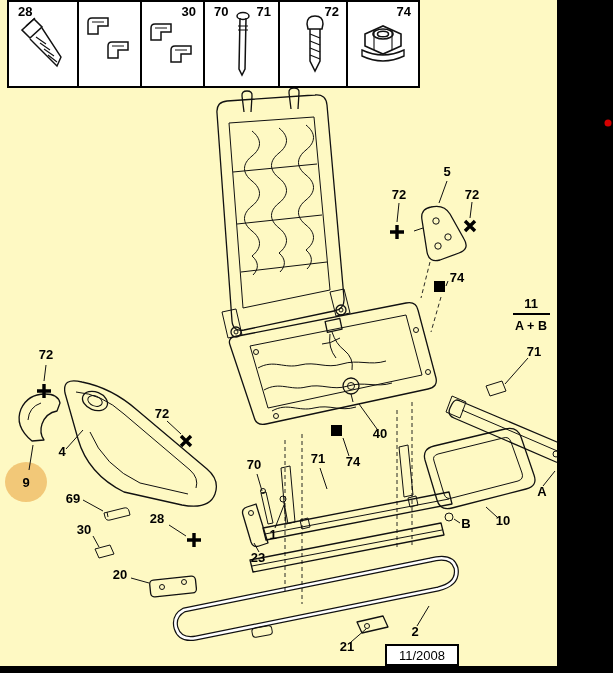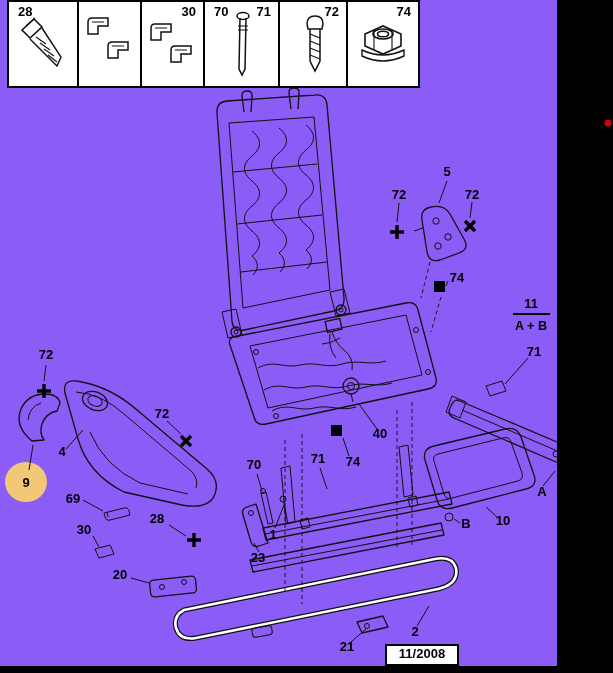--- a/index.html
+++ b/index.html
@@ -1,32 +1,32 @@
 <!DOCTYPE html>
 <html><head>
 <meta charset="utf-8">
 <style>
   html,body{margin:0;padding:0;background:#ffffff}
-  .screen{position:relative;width:613px;height:673px;background:#8b5cf6;overflow:hidden;font-family:"Liberation Sans",sans-serif}
+  .screen{position:relative;width:613px;height:673px;background:#fef9c3;overflow:hidden;font-family:"Liberation Sans",sans-serif}
   .header-strip{position:absolute;left:7px;top:0;height:88px;display:flex;z-index:2}
   .cell{position:relative;border:2px solid #000;background:#fff;height:84px;display:flex;align-items:center;justify-content:center}
   .cell+.cell{margin-left:-2px}
   .num{position:absolute;top:2px;font-weight:bold;font-size:13px;color:#000}
   .tl{left:9px}.tr{right:7px}
   .diagram{position:absolute;left:0;top:0;z-index:1}
   .lbl{font-family:"Liberation Sans",sans-serif;font-weight:bold;font-size:13px;fill:#000}
   .lbl-s{font-size:12.5px}
   .ln{fill:none;stroke:#111;stroke-width:1.3;stroke-linejoin:round}
   .ln2{fill:none;stroke:#111;stroke-width:1;stroke-linejoin:round}
   .leader{fill:none;stroke:#111;stroke-width:1}
   .dash{fill:none;stroke:#111;stroke-width:0.9;stroke-dasharray:4 3}
   .mark{fill:none;stroke:#000;stroke-width:3.4;stroke-linecap:butt}
   .tube-o{fill:none;stroke:#111;stroke-width:5;stroke-linejoin:round}
   .tube-i{fill:none;stroke:#fff;stroke-width:2.6;stroke-linejoin:round}
-  .footer-box{position:absolute;border:2px solid #000;font-weight:bold;font-size:13px;color:#000;display:flex;justify-content:center;background:#fff;z-index:2}
+  .footer-box{position:absolute;border:2px solid #000;font-weight:normal;font-size:13px;color:#000;display:flex;align-items:center;justify-content:center;background:#fff;z-index:2}
 </style>
 </head>
 <body>
 
 <div class="screen">
 
   <div class="header-strip">
     <div class="cell" style="width:68px">
       <span class="num tl">28</span>
       <svg width="58" height="62" viewBox="0 0 58 62">

